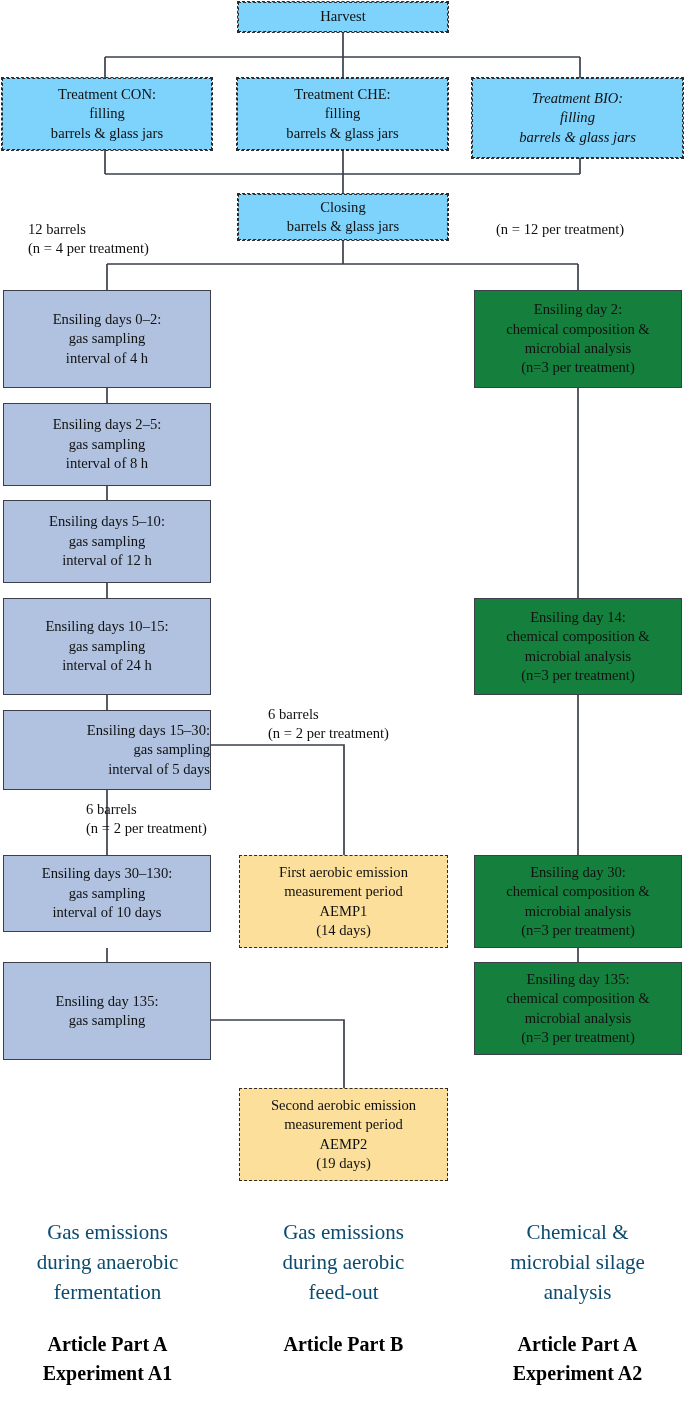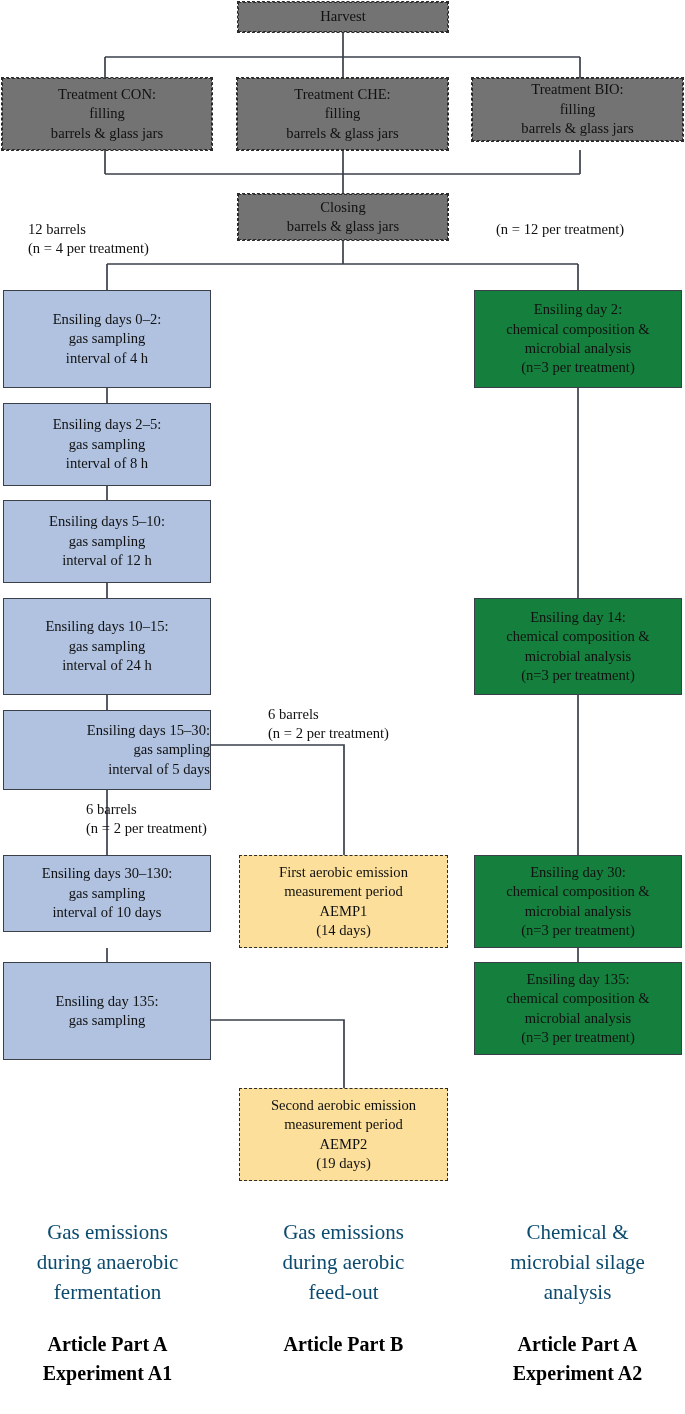--- a/index.html
+++ b/index.html
@@ -32,21 +32,21 @@
     justify-content: center;
     text-align: center;
     font-size: 14.6px;
     line-height: 1.33;
     color: #111111;
     z-index: 2;
   }
   .node .ln { display: block; white-space: nowrap; }
 
   .node.grey {
-    background: #737373;
+    background: #7dd3fc;
     border: 1.6px dashed #2b2b2b;
     
   }
   .node.grey::before {
     content: "";
     position: absolute;
     left: -1.6px; top: -1.6px; right: -1.6px; bottom: -1.6px;
     border: 1.6px dashed #2b2b2b;
     pointer-events: none;
   }
@@ -145,21 +145,21 @@
     <span class="ln">filling</span>
     <span class="ln">barrels &amp; glass jars</span>
   </div>
 
   <div class="node grey" style="left:237px; top:78px; width:211px; height:72px;">
     <span class="ln">Treatment CHE:</span>
     <span class="ln">filling</span>
     <span class="ln">barrels &amp; glass jars</span>
   </div>
 
-  <div class="node grey" style="left:472px; top:78px; width:211px; height:63px;">
+  <div class="node grey" style="left:472px; top:78px; width:211px; height:80px;font-style:italic;">
     <span class="ln">Treatment BIO:</span>
     <span class="ln">filling</span>
     <span class="ln">barrels &amp; glass jars</span>
   </div>
 
   <div class="node grey" style="left:238px; top:194px; width:210px; height:46px;">
     <span class="ln">Closing</span>
     <span class="ln">barrels &amp; glass jars</span>
   </div>
 

